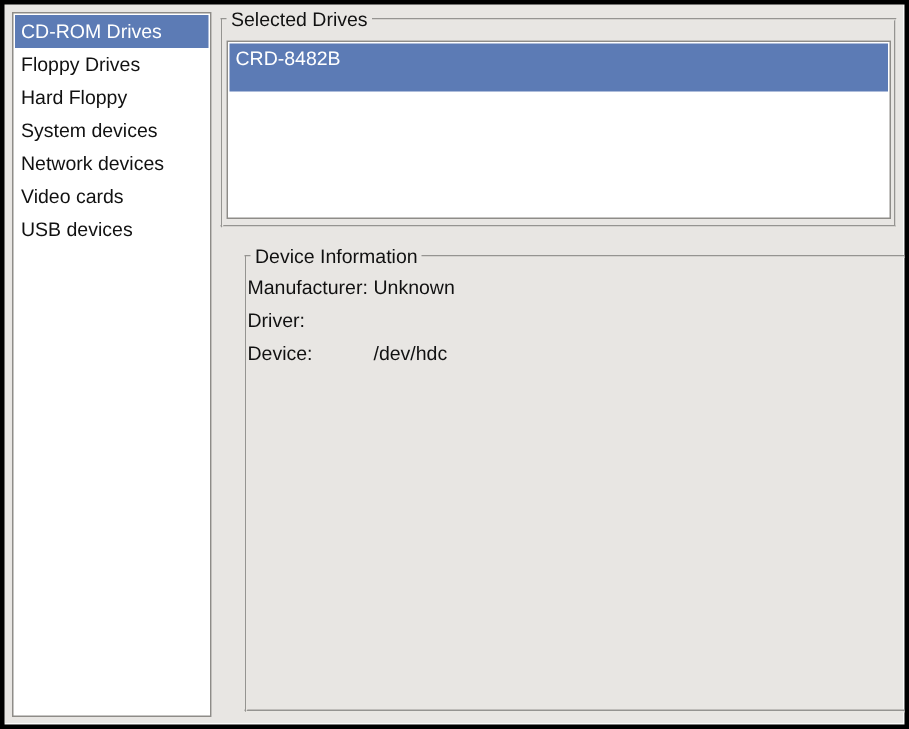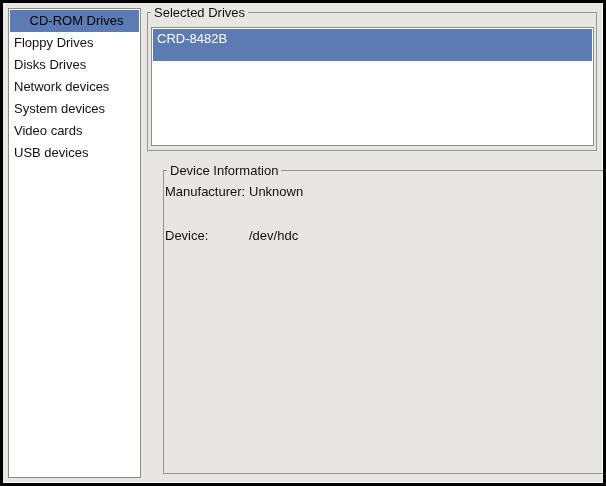--- a/index.html
+++ b/index.html
@@ -36,22 +36,21 @@
   .sidebar-item {
     height: 22px;
     line-height: 22px;
     padding-left: 4px;
     white-space: nowrap;
     overflow: hidden;
     cursor: default;
   }
   .sidebar-item.selected {
     background: var(--sel);
-    color: #000000;
-    text-align: center;
+    color: #ffffff;
   }
   
   .frame {
     position: absolute;
     border: 2px groove #e9e7e3;
   }
   .frame-title {
     position: absolute;
     top: -9px;
     left: 2px;
@@ -106,43 +105,44 @@
   }
 </style>
 </head>
 <body>
 
 <div class="window">
 
   <div class="sidebar">
     <div class="sidebar-item selected">CD-ROM Drives</div>
     <div class="sidebar-item">Floppy Drives</div>
-    <div class="sidebar-item">Disks Drives</div>
+    <div class="sidebar-item">Hard Floppy</div>
+    <div class="sidebar-item">System devices</div>
     <div class="sidebar-item">Network devices</div>
-    <div class="sidebar-item">System devices</div>
     <div class="sidebar-item">Video cards</div>
     <div class="sidebar-item">USB devices</div>
   </div>
 
   <div class="frame frame-selected-device">
     <span class="frame-title">Selected Drives</span>
   </div>
 
   <div class="device-list">
     <div class="device-row selected">CRD-8482B</div>
   </div>
 
   <div class="frame frame-device-info">
     <span class="frame-title">Device Information</span>
 
     <div class="info-row">
       <span class="info-label">Manufacturer:</span>
       <span class="info-value">Unknown</span>
     </div>
     <div class="info-row">
+      <span class="info-label">Driver:</span>
     </div>
     <div class="info-row">
       <span class="info-label">Device:</span>
       <span class="info-value">/dev/hdc</span>
     </div>
   </div>
 
 </div>
 
 </body></html>

